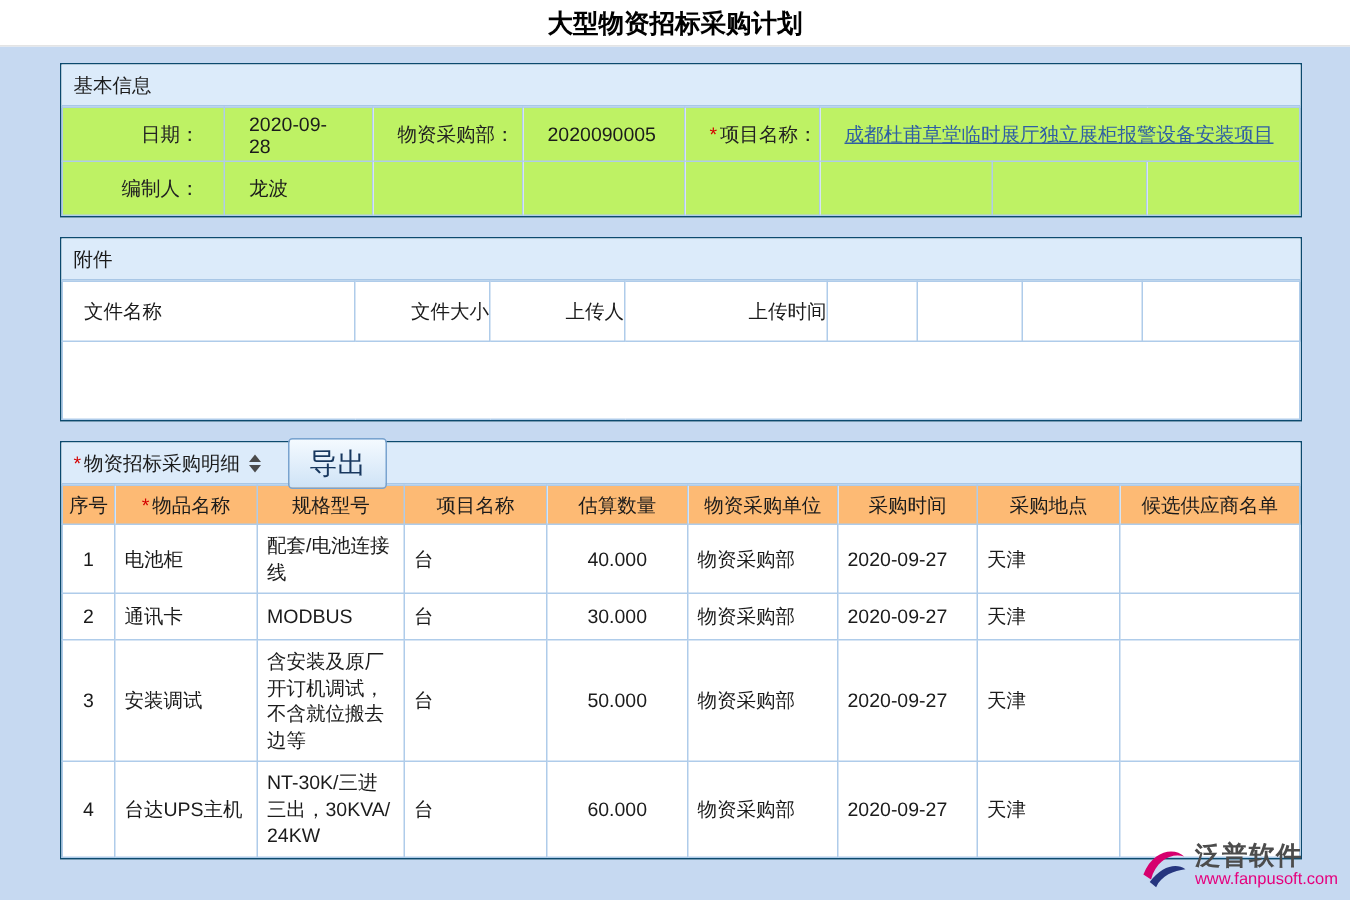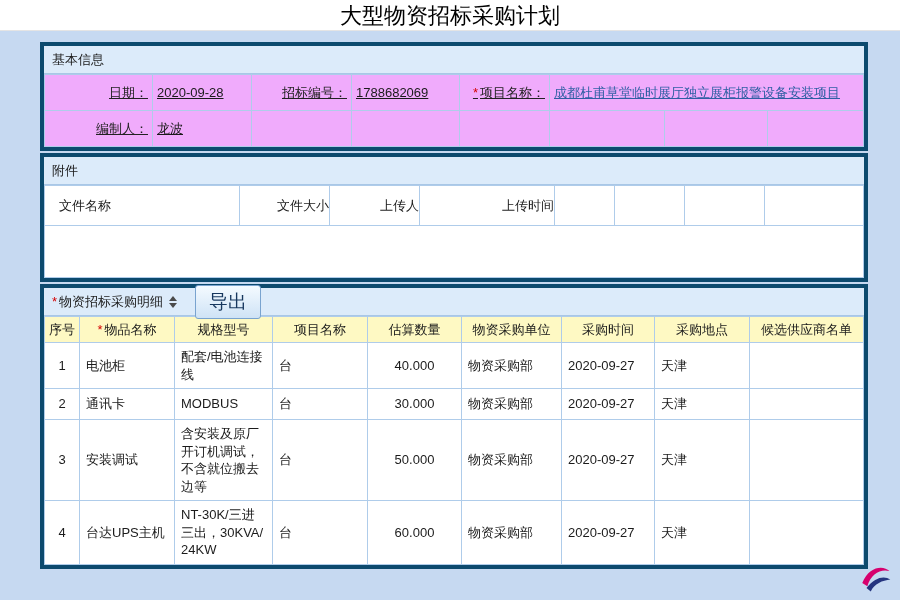--- a/index.html
+++ b/index.html
@@ -12,44 +12,44 @@
     color: #1b1b1b;
     position: relative;
   }
   .titlebar {
     background: #ffffff;
     height: 31px;
     text-align: center;
     border-bottom: 1px solid #e4e4e4;
   }
   .titlebar h1 {
-    font-size: 22px;
+    font-size: 17px;
     line-height: 31px;
-    font-weight: normal;
+    font-weight: bold;
     color: #000;
   }
   .content { padding: 11px 32px 0 40px; }
   .box {
     background: #ffffff;
-    border: 4px solid #0c4a6e;
-    margin-bottom: 2px;
+    border: 1px solid #0c4a6e;
+    margin-bottom: 13px;
   }
   .section-header {
     background: #dcebfa;
     border-bottom: 1px solid #a9c7e6;
     padding: 6px 8px;
     height: 28px;
     display: flex;
     align-items: center;
   }
   table { border-collapse: collapse; width: 100%; table-layout: fixed; }
   td, th { border: 1px solid #afccea; }
 
   
-  .form-table td { height: 36px; padding: 2px 4px; background: #f0abfc; overflow: hidden; text-decoration: underline; }
+  .form-table td { height: 36px; padding: 2px 16px; background: #bef264; overflow: hidden; }
   .form-table td.label { text-align: right; color: #222; white-space: nowrap; }
   .form-table td.value { text-align: left; }
   .req { color: #d40000; margin-right: 2px; }
   a.link, .link {
     color: #2f5fa3;
     text-decoration: underline;
     cursor: pointer;
     white-space: nowrap;
   }
 
@@ -72,21 +72,21 @@
     border-radius: 3px;
     color: #17375e;
     font-size: 19px;
     cursor: pointer;
     margin-left: 10px;
   }
   .detail-table th {
     height: 26px;
     font-weight: normal;
     text-align: center;
-    background: #fef9c3;
+    background: #fdba74;
     padding: 2px 4px;
     overflow: hidden;
   }
   .detail-table td {
     padding: 5px 6px;
     height: 31px;
     line-height: 1.35;
     background: #fff;
     word-break: break-all;
     vertical-align: middle;
@@ -129,22 +129,22 @@
           <col style="width:108px">
         <col style="width:90px">
           <col style="width:115px">
           <col style="width:103px">
           <col>
       </colgroup>
       <tbody>
           <tr>
         <td class="label">日期：</td>
         <td class="value">2020-09-28</td>
-        <td class="label">招标编号：</td>
-        <td class="value">1788682069</td>
+        <td class="label">物资采购部：</td>
+        <td class="value">2020090005</td>
         <td class="label">
           <span class="req">*</span><span>项目名称：</span>
         </td>
         <td class="value" colspan="3">
           <span class="link">成都杜甫草堂临时展厅独立展柜报警设备安装项目</span>
         </td>
       </tr>
       <tr>
         <td class="label">编制人：</td>
         <td class="value">龙波</td>
@@ -277,13 +277,17 @@
     </table>
   </section>
 
 </div>
 
 <div class="brand">
   <svg viewBox="0 0 40 40" width="34" height="34" aria-hidden="true">
     <path d="M5 27 C 13 7, 30 6, 37 13 C 27 10, 15 16, 11 31 Z" fill="#d6006e"></path>
     <path d="M10 33 C 20 20, 31 18, 38 23 C 29 24, 19 28, 15 37 Z" fill="#25357f"></path>
   </svg>
+  <div class="text">
+    <span class="name">泛普软件</span>
+    <span class="url">www.fanpusoft.com</span>
+  </div>
 </div>
 
 </body></html>

